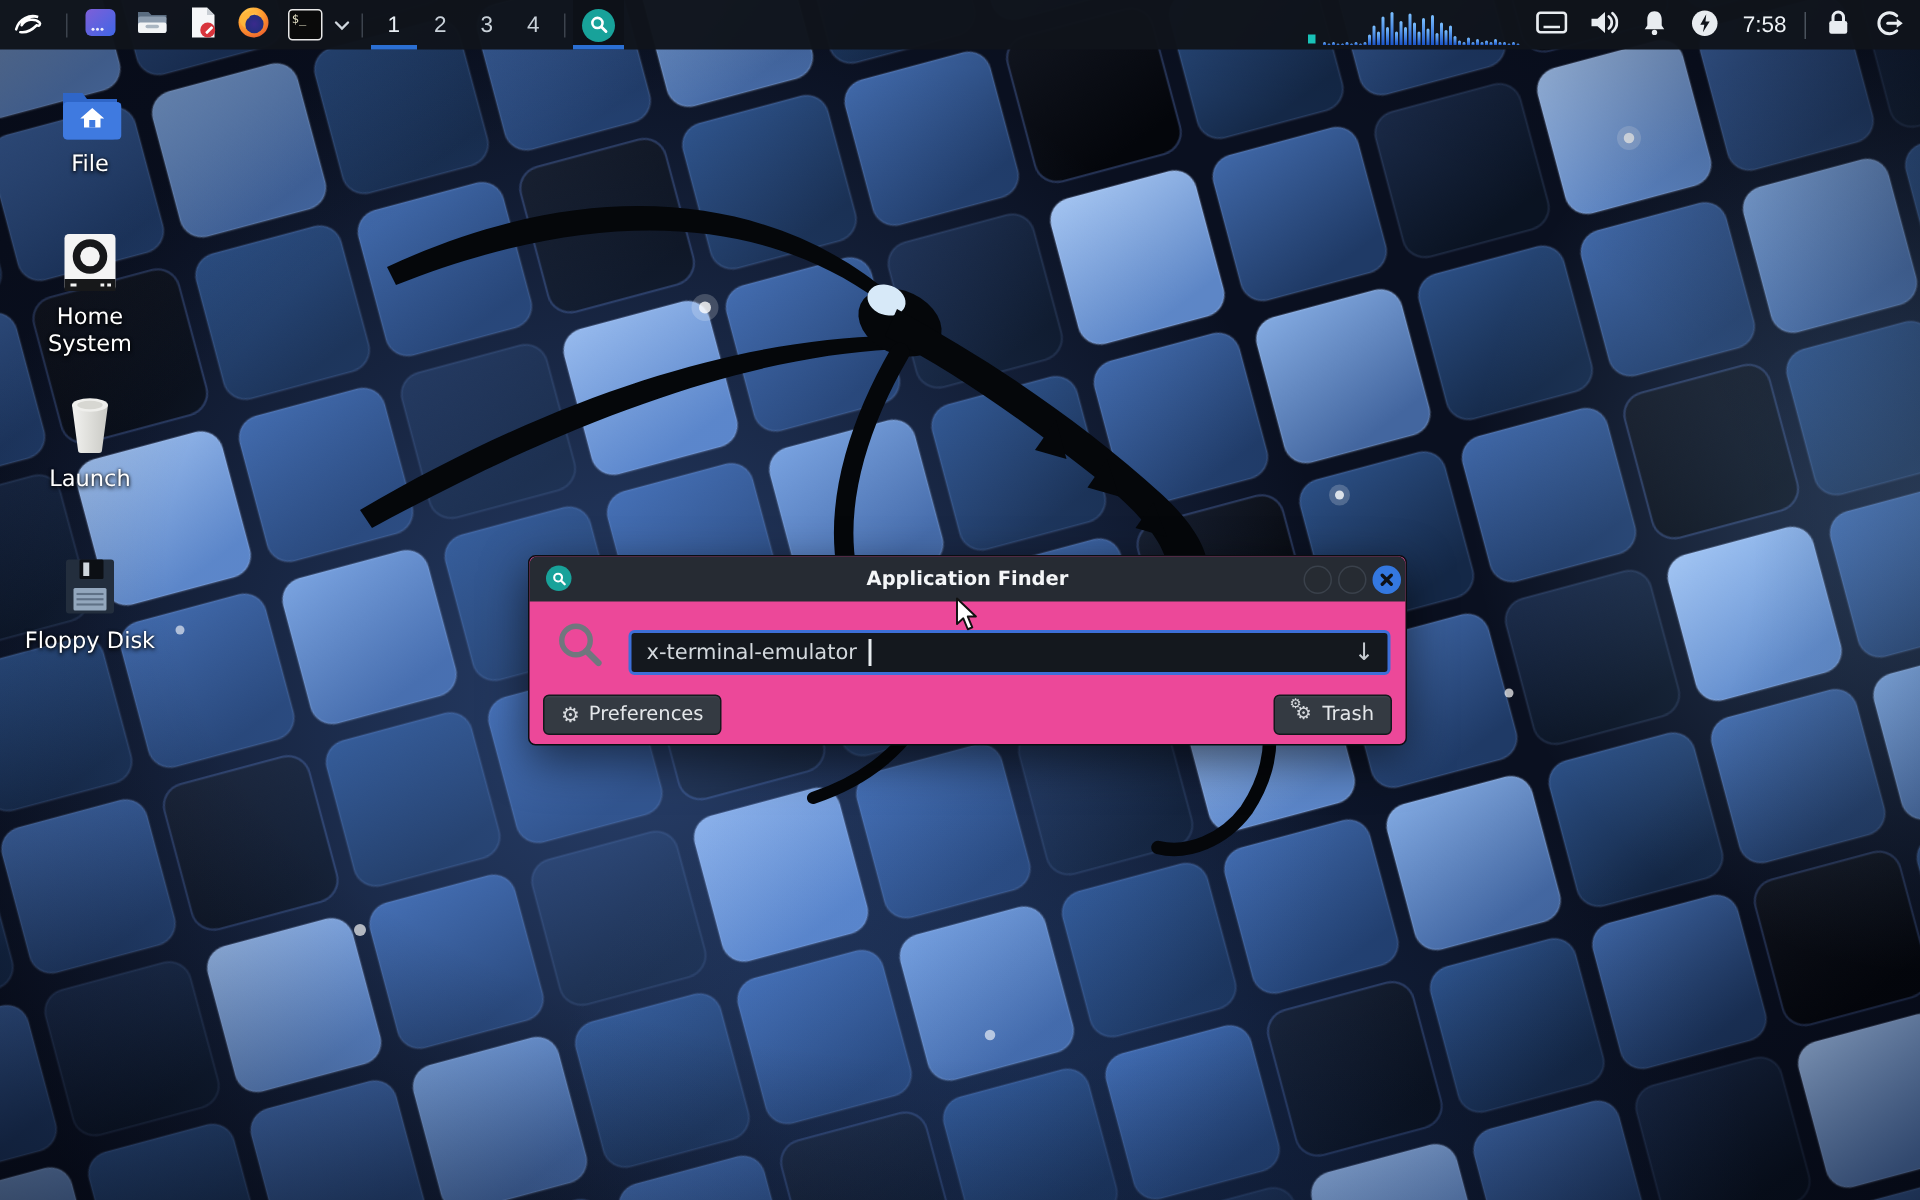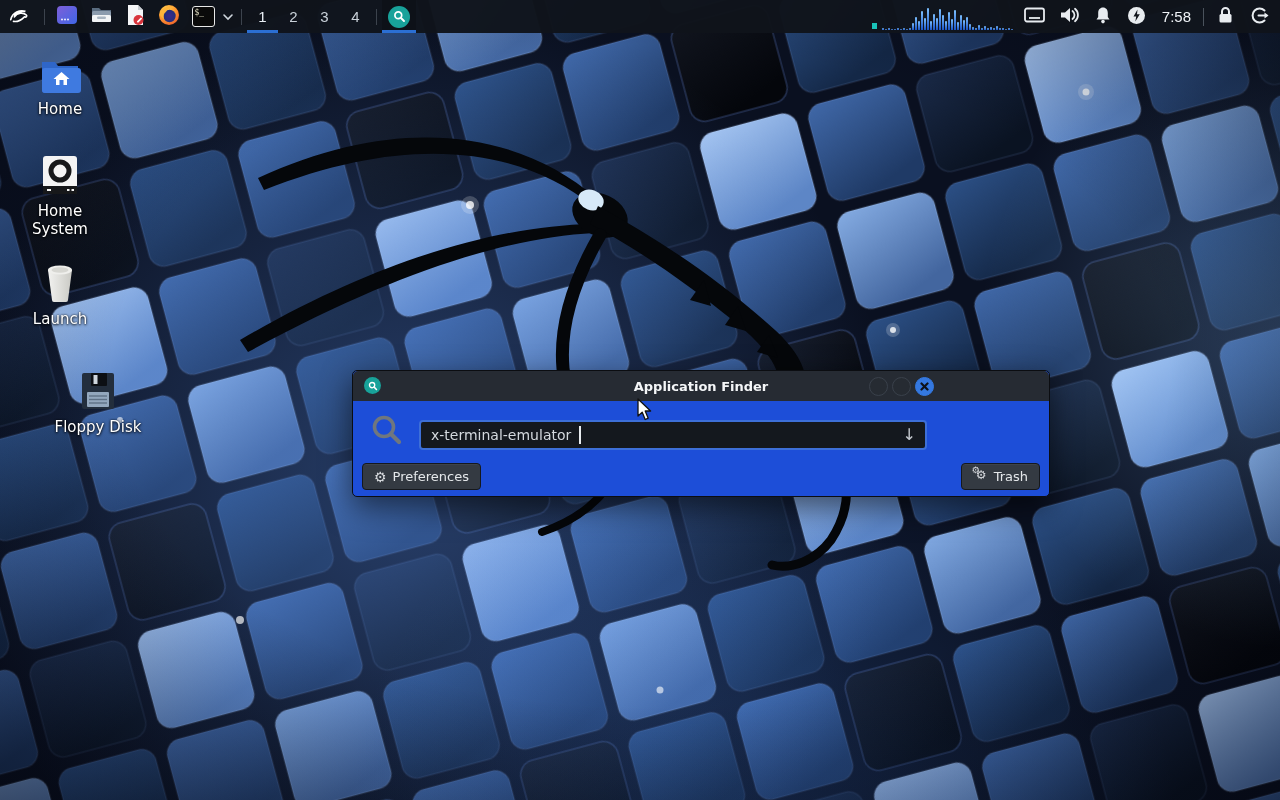--- a/index.html
+++ b/index.html
@@ -37,22 +37,22 @@
   .sep2 { width:1px; height:18px; background:#4a525c; margin:0 4px; }
 
   
   .desk-icon { position:absolute; left:12px; width:96px; text-align:center;
                z-index:5; cursor:pointer; }
   .desk-icon .ic { display:flex; justify-content:center; margin-bottom:6px; }
   .desk-icon .lbl { color:#ffffff; font-size:15px;
                     text-shadow:0 1px 3px rgba(0,0,0,0.95), 0 0 2px rgba(0,0,0,0.8); }
 
   
-  .dialog { position:absolute; left:352px; top:370px; width:698px; height:127px;
-            background:#1d4ed8; border:1px solid #0b0d11; border-radius:5px;
+  .dialog { position:absolute; left:352px; top:370px; width:586px; height:127px;
+            background:#ec4899; border:1px solid #0b0d11; border-radius:5px;
             box-shadow:0 10px 30px rgba(0,0,0,0.55); z-index:40; }
   .titlebar { position:absolute; top:0; left:0; right:0; height:30px;
               background:#262b33; border-radius:5px 5px 0 0;
               display:flex; align-items:center; justify-content:center; }
   .titlebar .appico { position:absolute; left:11px; top:6px; }
   .title { color:#f4f6f8; font-size:13px; font-weight:bold; }
   .winbtn { position:absolute; top:6px; width:19px; height:19px; border-radius:50%;
             border:1px solid #3a414b; background:#262b32; padding:0; cursor:pointer;
             display:flex; align-items:center; justify-content:center; }
   .winbtn.min { left:516px; } .winbtn.max { left:539px; }
@@ -398,21 +398,21 @@
 
   <div class="desk-icon" style="top:58px;">
     <div class="ic">
       <svg width="42" height="36" viewBox="0 0 42 36">
         <path d="M3 4 h13 l3 4 h20 v24 a3 3 0 0 1 -3 3 H6 a3 3 0 0 1 -3 -3 Z" fill="#2f66c8"></path>
         <rect x="3" y="10" width="39" height="25" rx="3" fill="#3f7ae0"></rect>
         <path d="M22.5 14 l-8 7 h2.5 v6 h11 v-6 h2.5 Z" fill="#ffffff"></path>
         <rect x="20.5" y="22" width="4" height="5" fill="#3f7ae0"></rect>
       </svg>
     </div>
-    <div class="lbl">Home</div>
+    <div class="lbl">File</div>
   </div>
 
   <div class="desk-icon" style="top:154px;">
     <div class="ic">
       <svg width="40" height="42" viewBox="0 0 40 42">
         <rect x="3" y="2" width="34" height="38" rx="3" fill="#f4f4f4"></rect>
         <circle cx="20" cy="17" r="9" fill="none" stroke="#17181a" stroke-width="5"></circle>
         <rect x="3" y="32" width="34" height="8" fill="#17181a"></rect>
         <rect x="7" y="35" width="4" height="2" fill="#f4f4f4"></rect>
         <rect x="27" y="35" width="2.5" height="2" fill="#f4f4f4"></rect>
@@ -433,21 +433,21 @@
             </linearGradient>
           </defs>
         <path d="M8 8 L12 38 a2 2 0 0 0 2 2 h12 a2 2 0 0 0 2 -2 L32 8 Z" fill="url(#tb)"></path>
         <ellipse cx="20" cy="8" rx="12" ry="4.5" fill="#efefec"></ellipse>
         <ellipse cx="20" cy="8" rx="8.5" ry="2.8" fill="#d7d7d2"></ellipse>
       </svg>
     </div>
     <div class="lbl">Launch</div>
   </div>
 
-  <div class="desk-icon" style="top:370px;margin-left:38px;">
+  <div class="desk-icon" style="top:370px;">
     <div class="ic">
       <svg width="40" height="42" viewBox="0 0 40 42">
         <rect x="4" y="3" width="32" height="36" rx="2" fill="#232e3d"></rect>
         <rect x="13" y="3" width="16" height="13" rx="1" fill="#0c0f14"></rect>
         <rect x="15.5" y="5" width="4" height="9" fill="#cfd6dd"></rect>
         <rect x="9" y="22" width="22" height="15" rx="1" fill="#93a7bd"></rect>
         <line x1="11" y1="26" x2="29" y2="26" stroke="#5f7186" stroke-width="1.4"></line>
         <line x1="11" y1="29.5" x2="29" y2="29.5" stroke="#5f7186" stroke-width="1.4"></line>
         <line x1="11" y1="33" x2="29" y2="33" stroke="#5f7186" stroke-width="1.4"></line>
       </svg>

